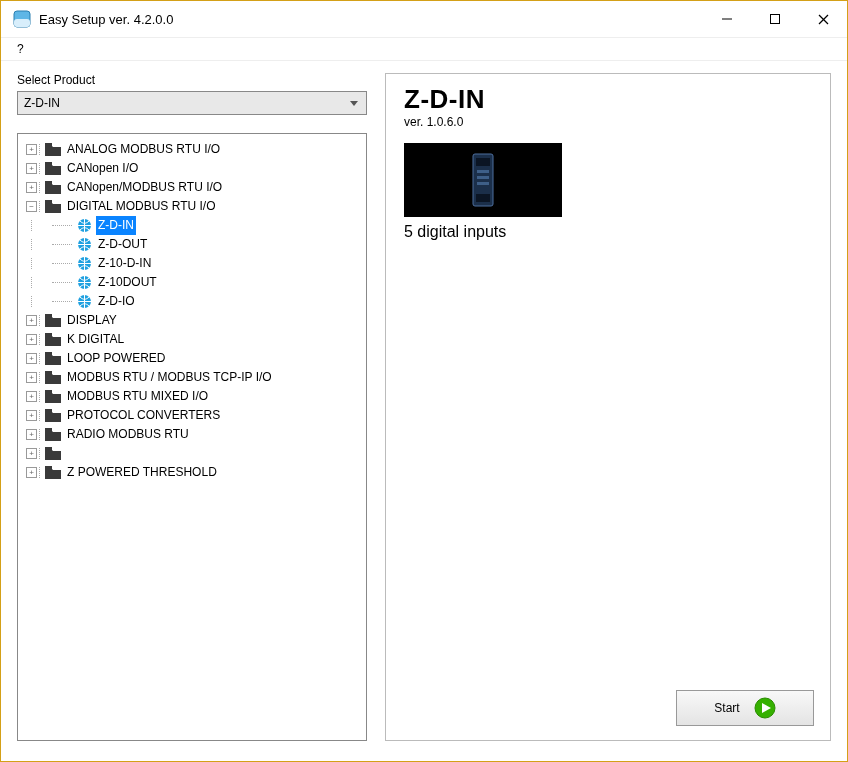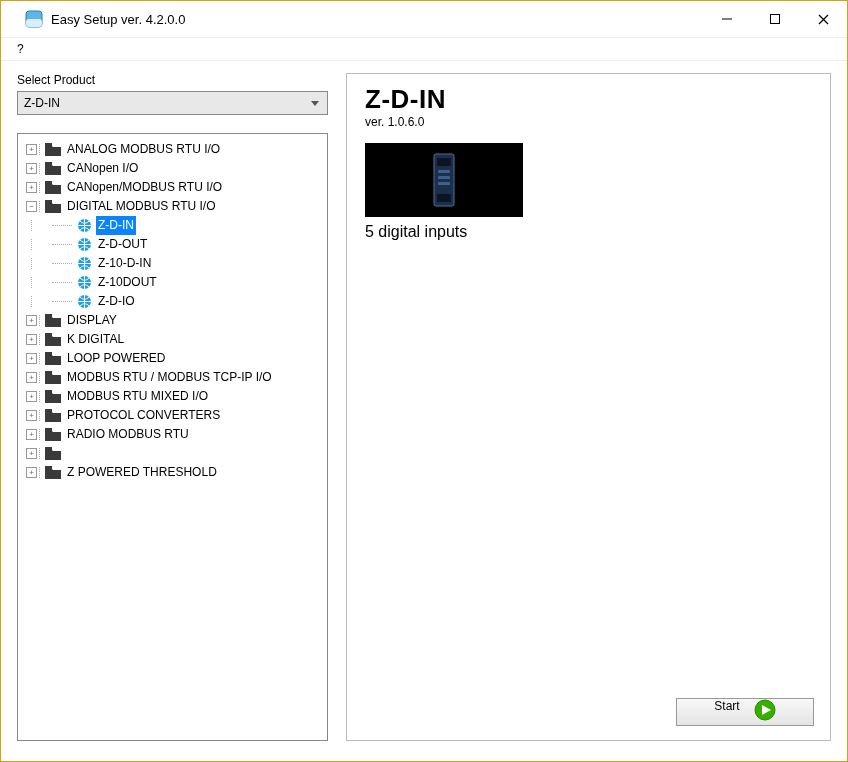--- a/index.html
+++ b/index.html
@@ -19,21 +19,21 @@
       border: 1px solid #d4a017;
       background: #fff;
       display: flex;
       flex-direction: column;
     }
     .titlebar {
       height: 36px;
       display: flex;
       align-items: center;
       background: #fff;
-      padding-left: 24px;
+      padding-left: 12px;
     }
     .app-icon {
       width: 18px;
       height: 18px;
       margin-right: 8px;
     }
     .titlebar-title {
       font-size: 13px;
       flex: 1;
     }
@@ -61,21 +61,21 @@
       padding: 2px 8px;
       font-size: 12px;
     }
     .content {
       flex: 1;
       display: flex;
       padding: 12px 16px 20px 16px;
       gap: 18px;
     }
     .left-col {
-      width: 311px;
+      width: 350px;
       display: flex;
       flex-direction: column;
     }
     .select-label {
       font-size: 12px;
       margin-bottom: 4px;
     }
     .product-select {
       width: 100%;
       height: 24px;
@@ -210,25 +210,25 @@
     }
     .detail-spacer {
       flex: 1;
     }
     .start-row {
       display: flex;
       justify-content: flex-end;
     }
     .start-btn {
       width: 138px;
-      height: 28px;
+      height: 36px;
       border: 1px solid #999;
       background: linear-gradient(#f8f8f8,#e4e4e4);
       display: flex;
-      align-items: flex-start;
+      align-items: center;
       justify-content: center;
       gap: 14px;
       font-size: 12px;
     }
     .play-icon {
       width: 22px;
       height: 22px;
     }
   </style>
 </head>

